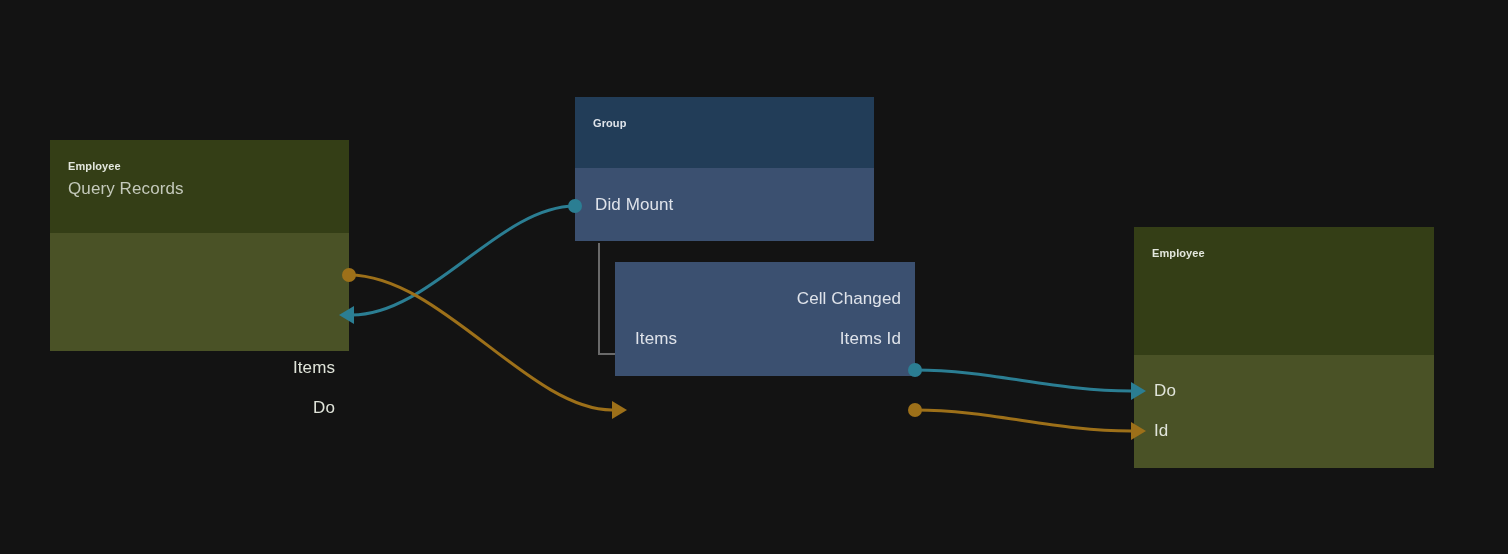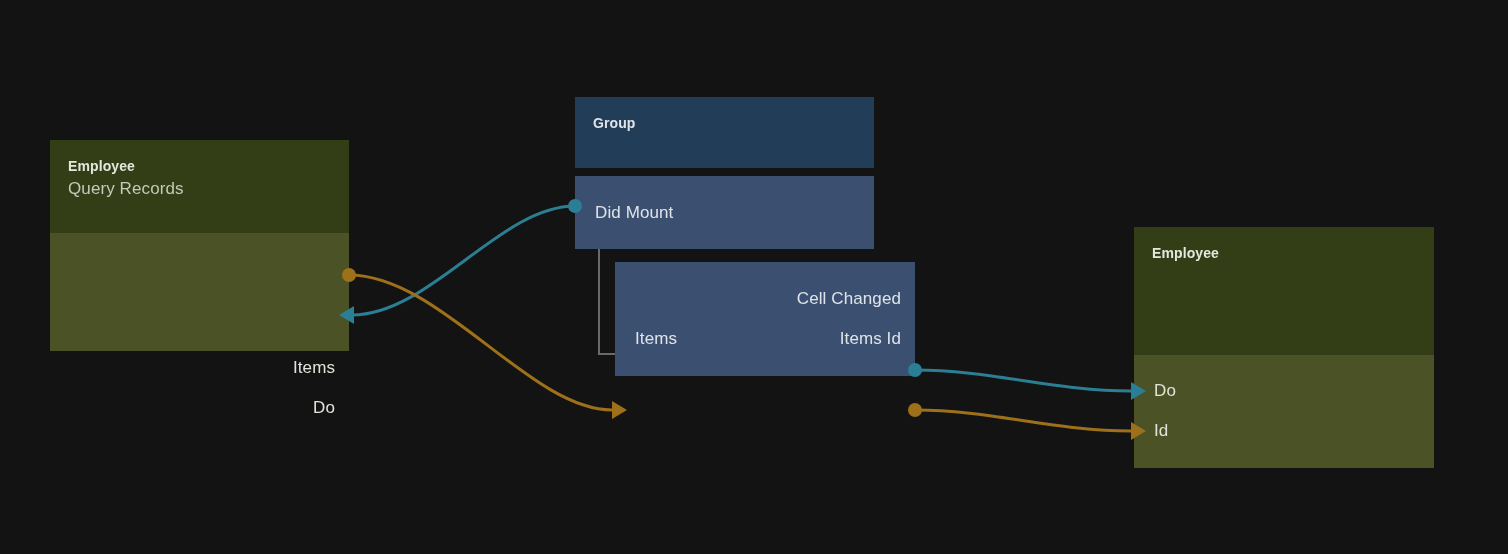--- a/index.html
+++ b/index.html
@@ -32,21 +32,21 @@
   
   .node {
     position: absolute;
     box-sizing: border-box;
   }
   .node-header {
     padding: 16px 18px 14px 18px;
     box-sizing: border-box;
   }
   .node-title {
-    font-size: 14px;
+    font-size: 11px;
     font-weight: bold;
     color: #e3e7dd;
     line-height: 21px;
     letter-spacing: 0.1px;
   }
   .node-subtitle {
     font-size: 17px;
     font-weight: normal;
     color: #c4c9bb;
     line-height: 24px;
@@ -145,21 +145,21 @@
     </div>
 
     <div class="port-dot orange" style="left:292px; top:128px;"></div>
     <div class="port-arrow left teal" style="left:289px; top:166px;"></div>
   </div>
 
   <div class="node blue" style="left:575px; top:97px; width:299px; height:144px;">
     <div class="node-header" style="height:71px;">
       <div class="node-title">Group</div>
     </div>
-    <div class="node-body" style="height:73px;margin-top:8px;">
+    <div class="node-body" style="height:73px;">
       <div class="port-row in" style="top:26px; left:20px;">
         <span class="port-label">Did Mount</span>
       </div>
     </div>
     <div class="port-dot teal" style="left:-7px; top:102px;"></div>
   </div>
 
   <div class="node blue" style="left:615px; top:262px; width:300px; height:185px;">
     <div class="node-body" style="height:114px;">
       <div class="port-row out" style="top:26px;">

